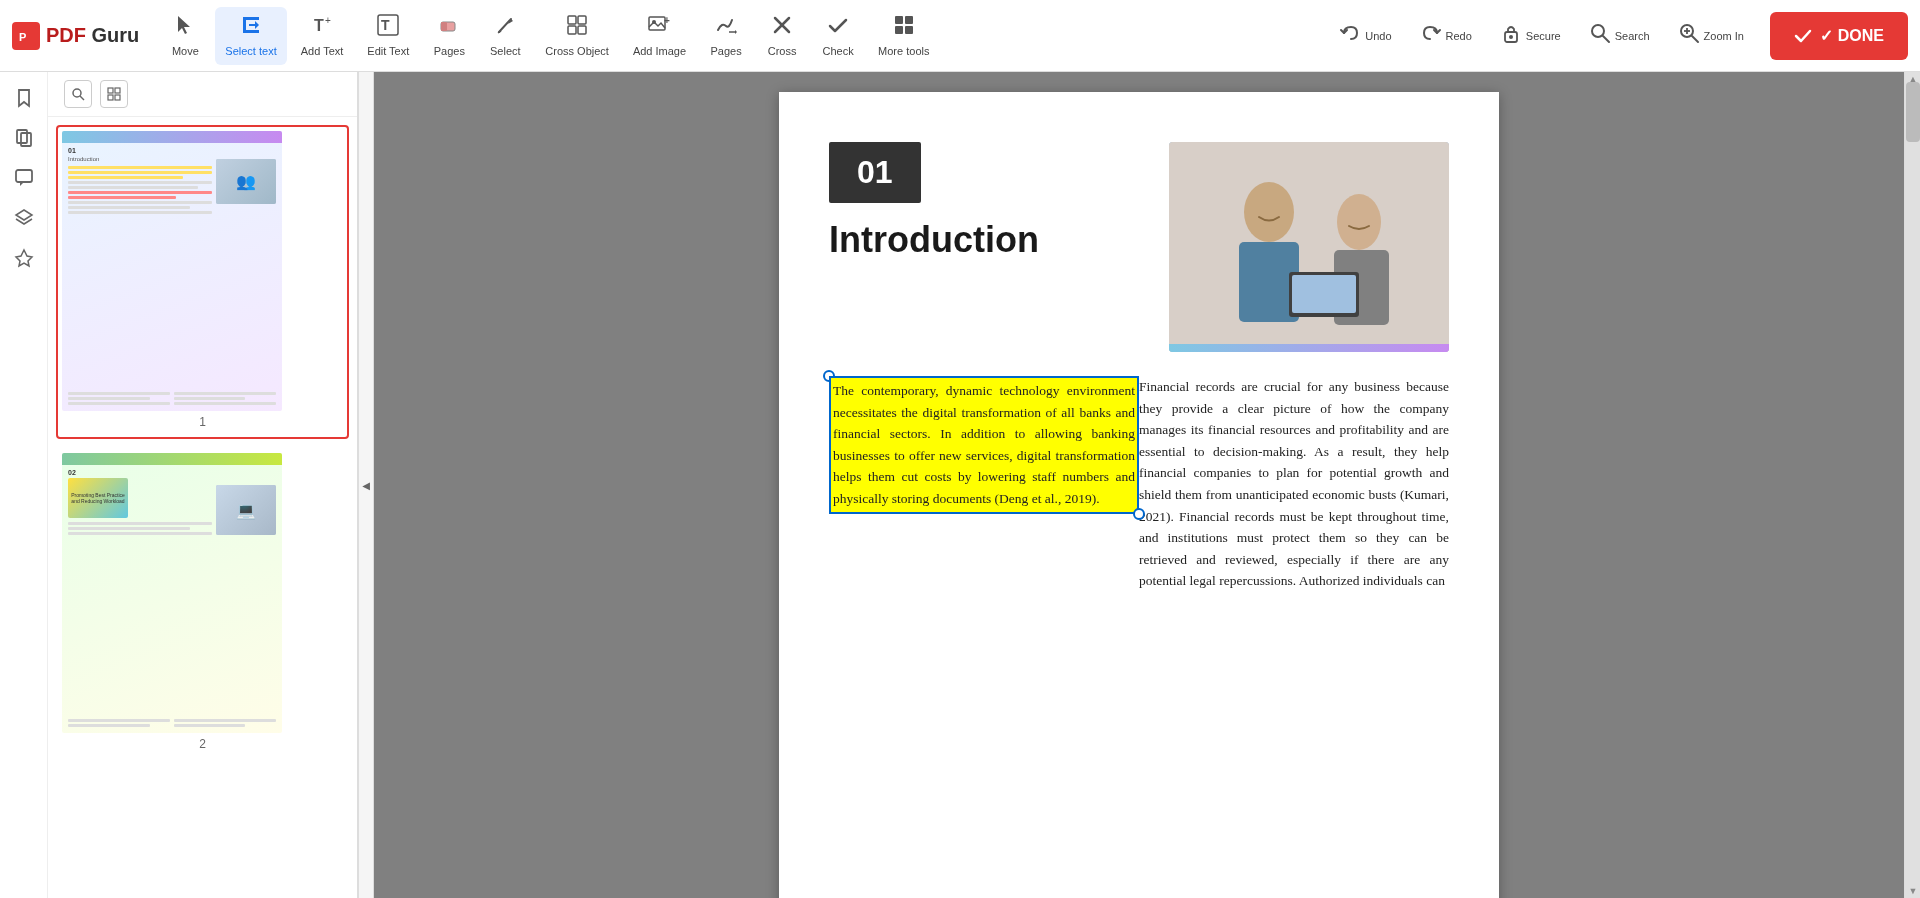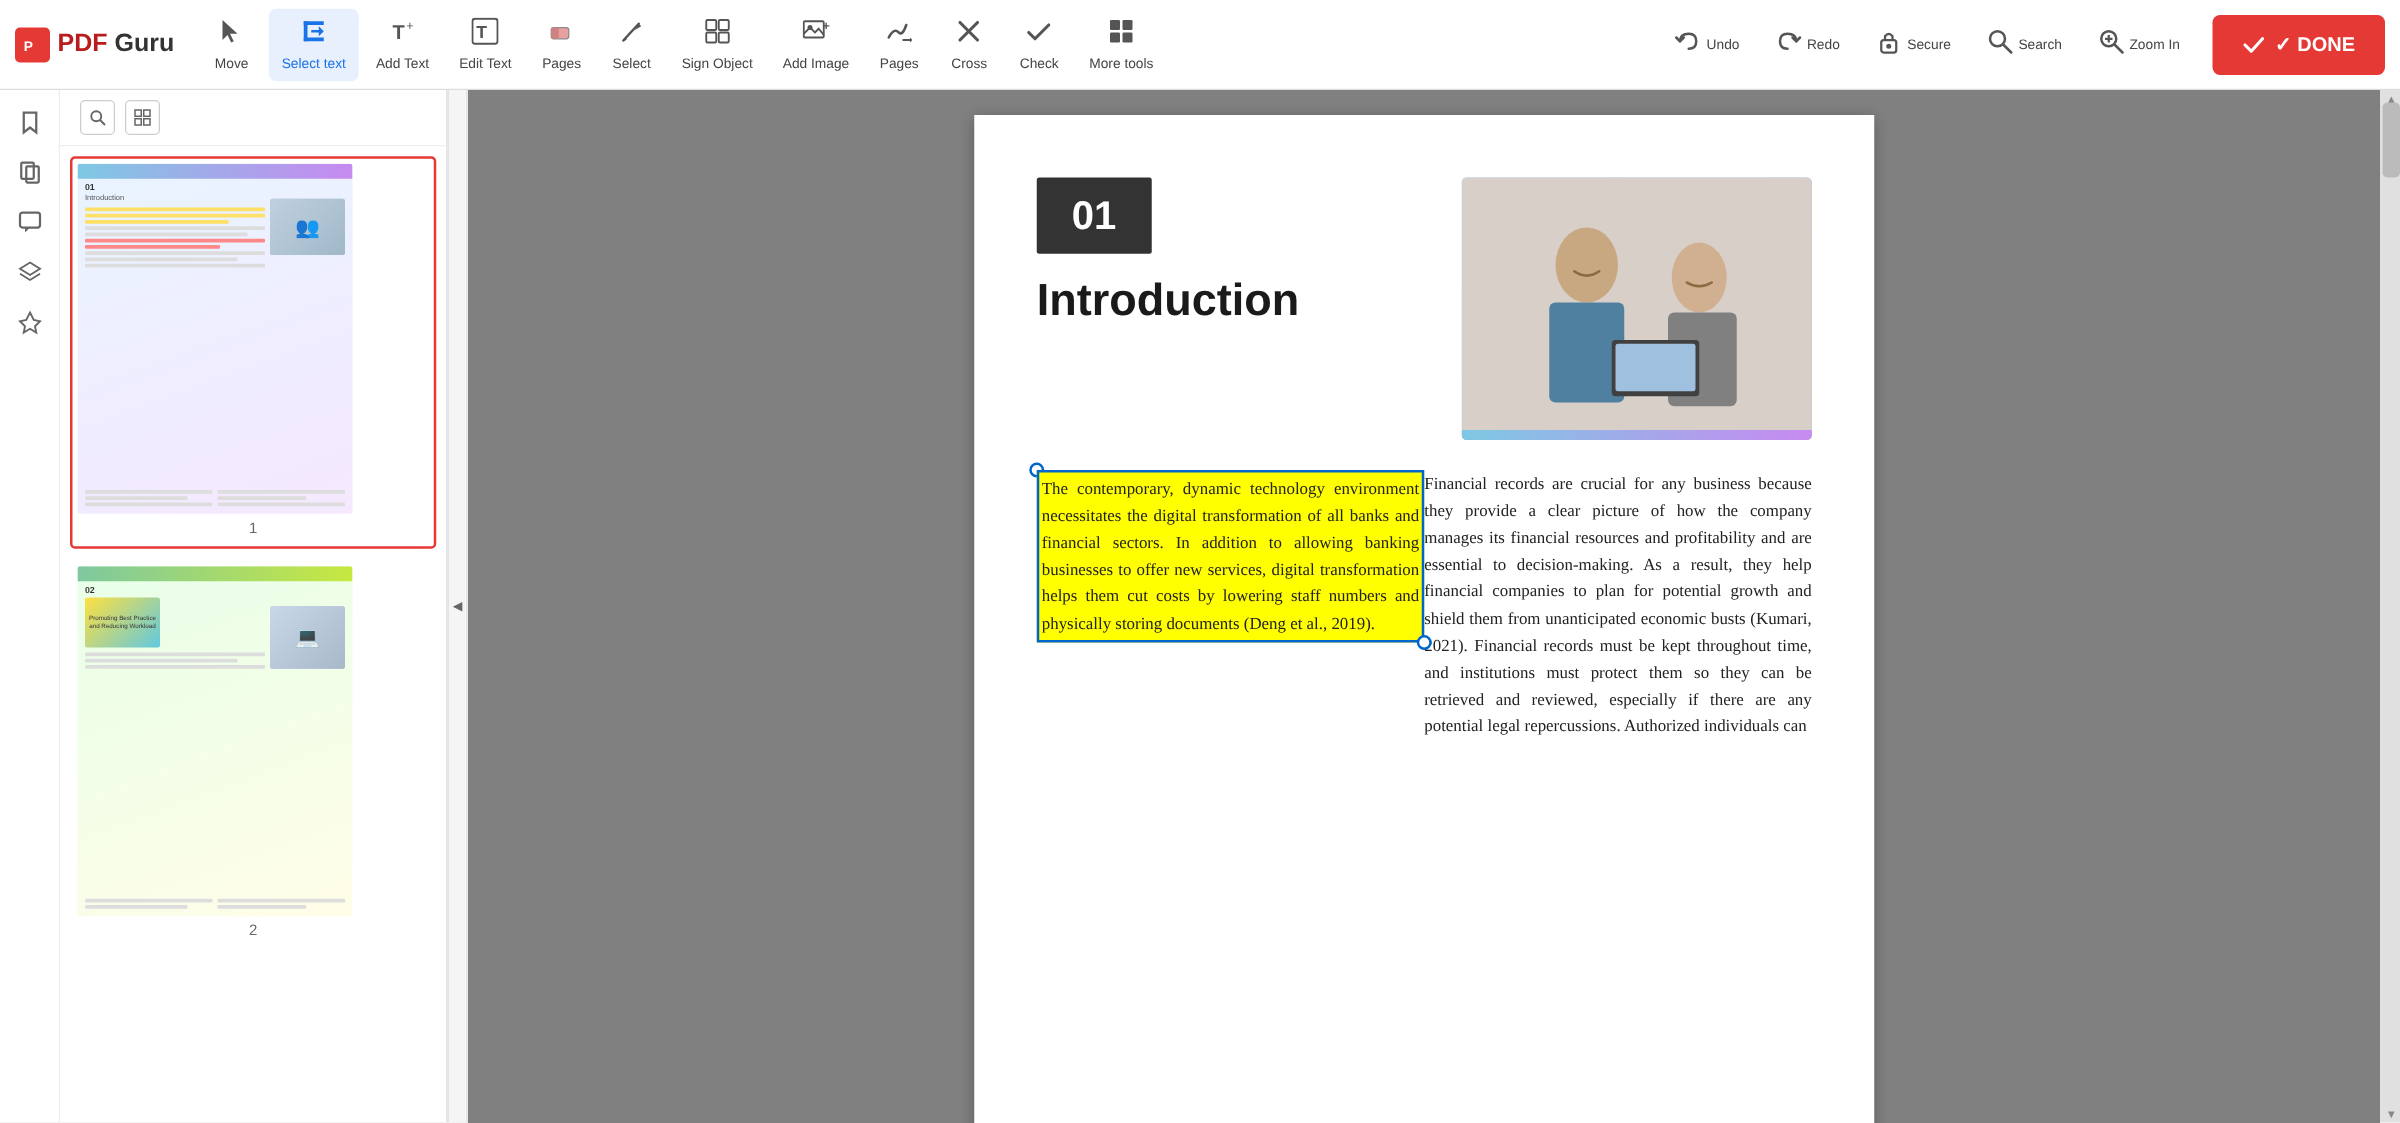--- a/index.html
+++ b/index.html
@@ -395,21 +395,21 @@
 
   <button class="tool-btn">
     <span class="icon">
       <svg width="22" height="22" viewBox="0 0 22 22">
         <rect x="2" y="2" width="8" height="8" rx="1" fill="none" stroke="#555" stroke-width="1.5"></rect>
         <rect x="12" y="2" width="8" height="8" rx="1" fill="none" stroke="#555" stroke-width="1.5"></rect>
         <rect x="2" y="12" width="8" height="8" rx="1" fill="none" stroke="#555" stroke-width="1.5"></rect>
         <rect x="12" y="12" width="8" height="8" rx="1" fill="none" stroke="#555" stroke-width="1.5"></rect>
       </svg>
     </span>
-    <span class="label">Sign Object</span>
+    <span class="label">Cross Object</span>
   </button>
 
   <button class="tool-btn">
     <span class="icon">
       <svg width="22" height="22" viewBox="0 0 22 22">
         <rect x="1" y="3" width="16" height="13" rx="1" fill="none" stroke="#555" stroke-width="1.5"></rect>
         <circle cx="6" cy="8" r="2" fill="#555"></circle>
         <polyline points="1,13 6,8 10,12 13,9 17,14" fill="none" stroke="#555" stroke-width="1.5"></polyline>
         <text x="16" y="10" font-size="10" fill="#555" font-weight="bold">+</text>
       </svg>

